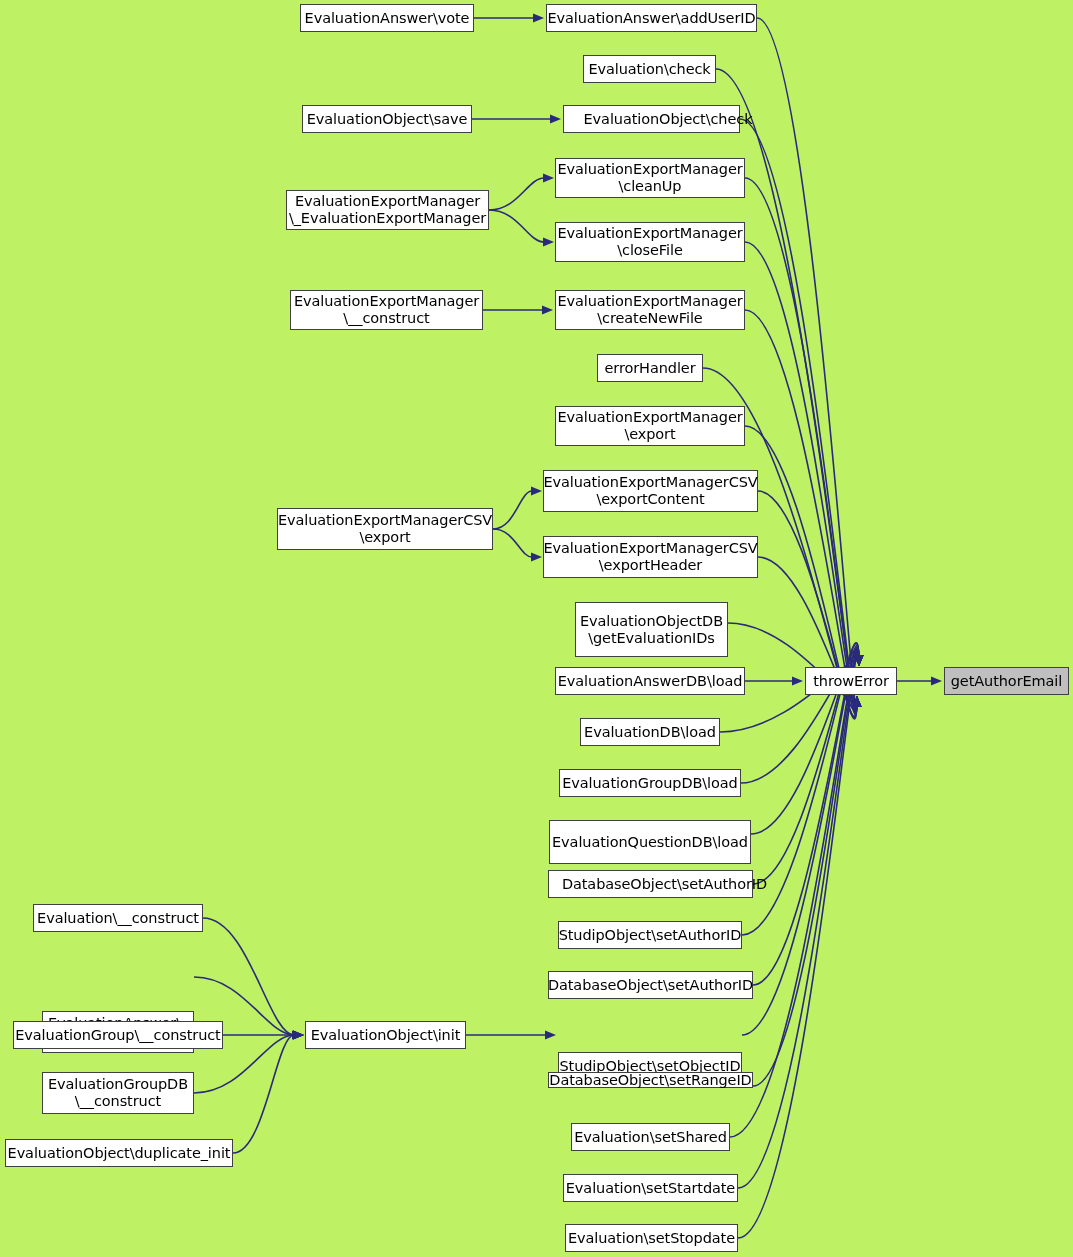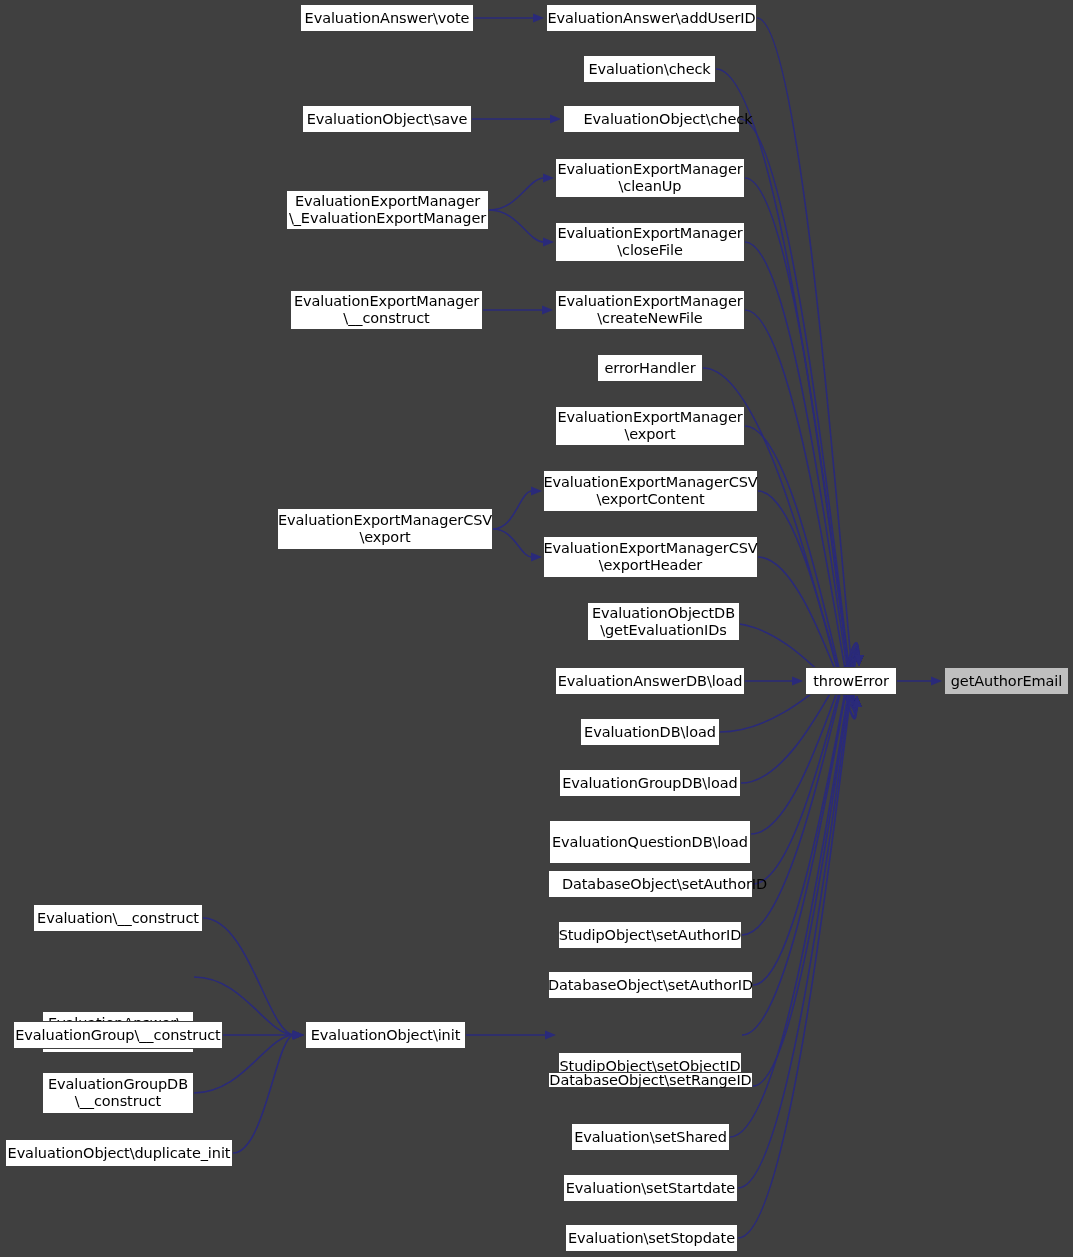--- a/index.html
+++ b/index.html
@@ -4,21 +4,21 @@
 <style>
   html, body {
     margin: 0;
     padding: 0;
     background: #ffffff;
   }
   #canvas {
     position: relative;
     width: 1073px;
     height: 1257px;
-    background: #404040;
+    background: #bef264;
     overflow: hidden;
     font-family: "DejaVu Sans", "Liberation Sans", sans-serif;
   }
   #edge-layer {
     position: absolute;
     left: 0;
     top: 0;
     width: 1073px;
     height: 1257px;
     pointer-events: none;
@@ -142,21 +142,21 @@
 \createNewFile</div>
       <div class="node" style="left: 597px; top: 354px; width: 106px; height: 28px;">errorHandler</div>
       <div class="node" style="left: 555px; top: 406px; width: 190px; height: 40px;">EvaluationExportManager
 \export</div>
       <div class="node" style="left: 543px; top: 470px; width: 215px; height: 42px;">EvaluationExportManagerCSV
 \exportContent</div>
       <div class="node" style="left: 277px; top: 508px; width: 216px; height: 42px;">EvaluationExportManagerCSV
 \export</div>
       <div class="node" style="left: 543px; top: 536px; width: 215px; height: 42px;">EvaluationExportManagerCSV
 \exportHeader</div>
-      <div class="node" style="left: 587px; top: 602px; width: 153px; height: 39px;">EvaluationObjectDB
+      <div class="node" style="left: 575px; top: 602px; width: 153px; height: 55px;">EvaluationObjectDB
 \getEvaluationIDs</div>
       <div class="node" style="left: 555px; top: 667px; width: 190px; height: 28px;">EvaluationAnswerDB\load</div>
       <div class="node" style="left: 805px; top: 667px; width: 92px; height: 28px;">throwError</div>
       <div class="node highlight" style="left: 944px; top: 667px; width: 125px; height: 28px;">getAuthorEmail</div>
       <div class="node" style="left: 580px; top: 718px; width: 140px; height: 28px;">EvaluationDB\load</div>
       <div class="node" style="left: 559px; top: 769px; width: 182px; height: 28px;">EvaluationGroupDB\load</div>
       <div class="node" style="left: 549px; top: 820px; width: 202px; height: 44px;">EvaluationQuestionDB\load</div>
       <div class="node" style="left: 548px; top: 870px; width: 205px; height: 28px; padding-left: 28px;">DatabaseObject\setAuthorID</div>
       <div class="node" style="left: 558px; top: 921px; width: 184px; height: 28px;">StudipObject\setAuthorID</div>
       <div class="node" style="left: 548px; top: 971px; width: 205px; height: 28px;">DatabaseObject\setAuthorID</div>

